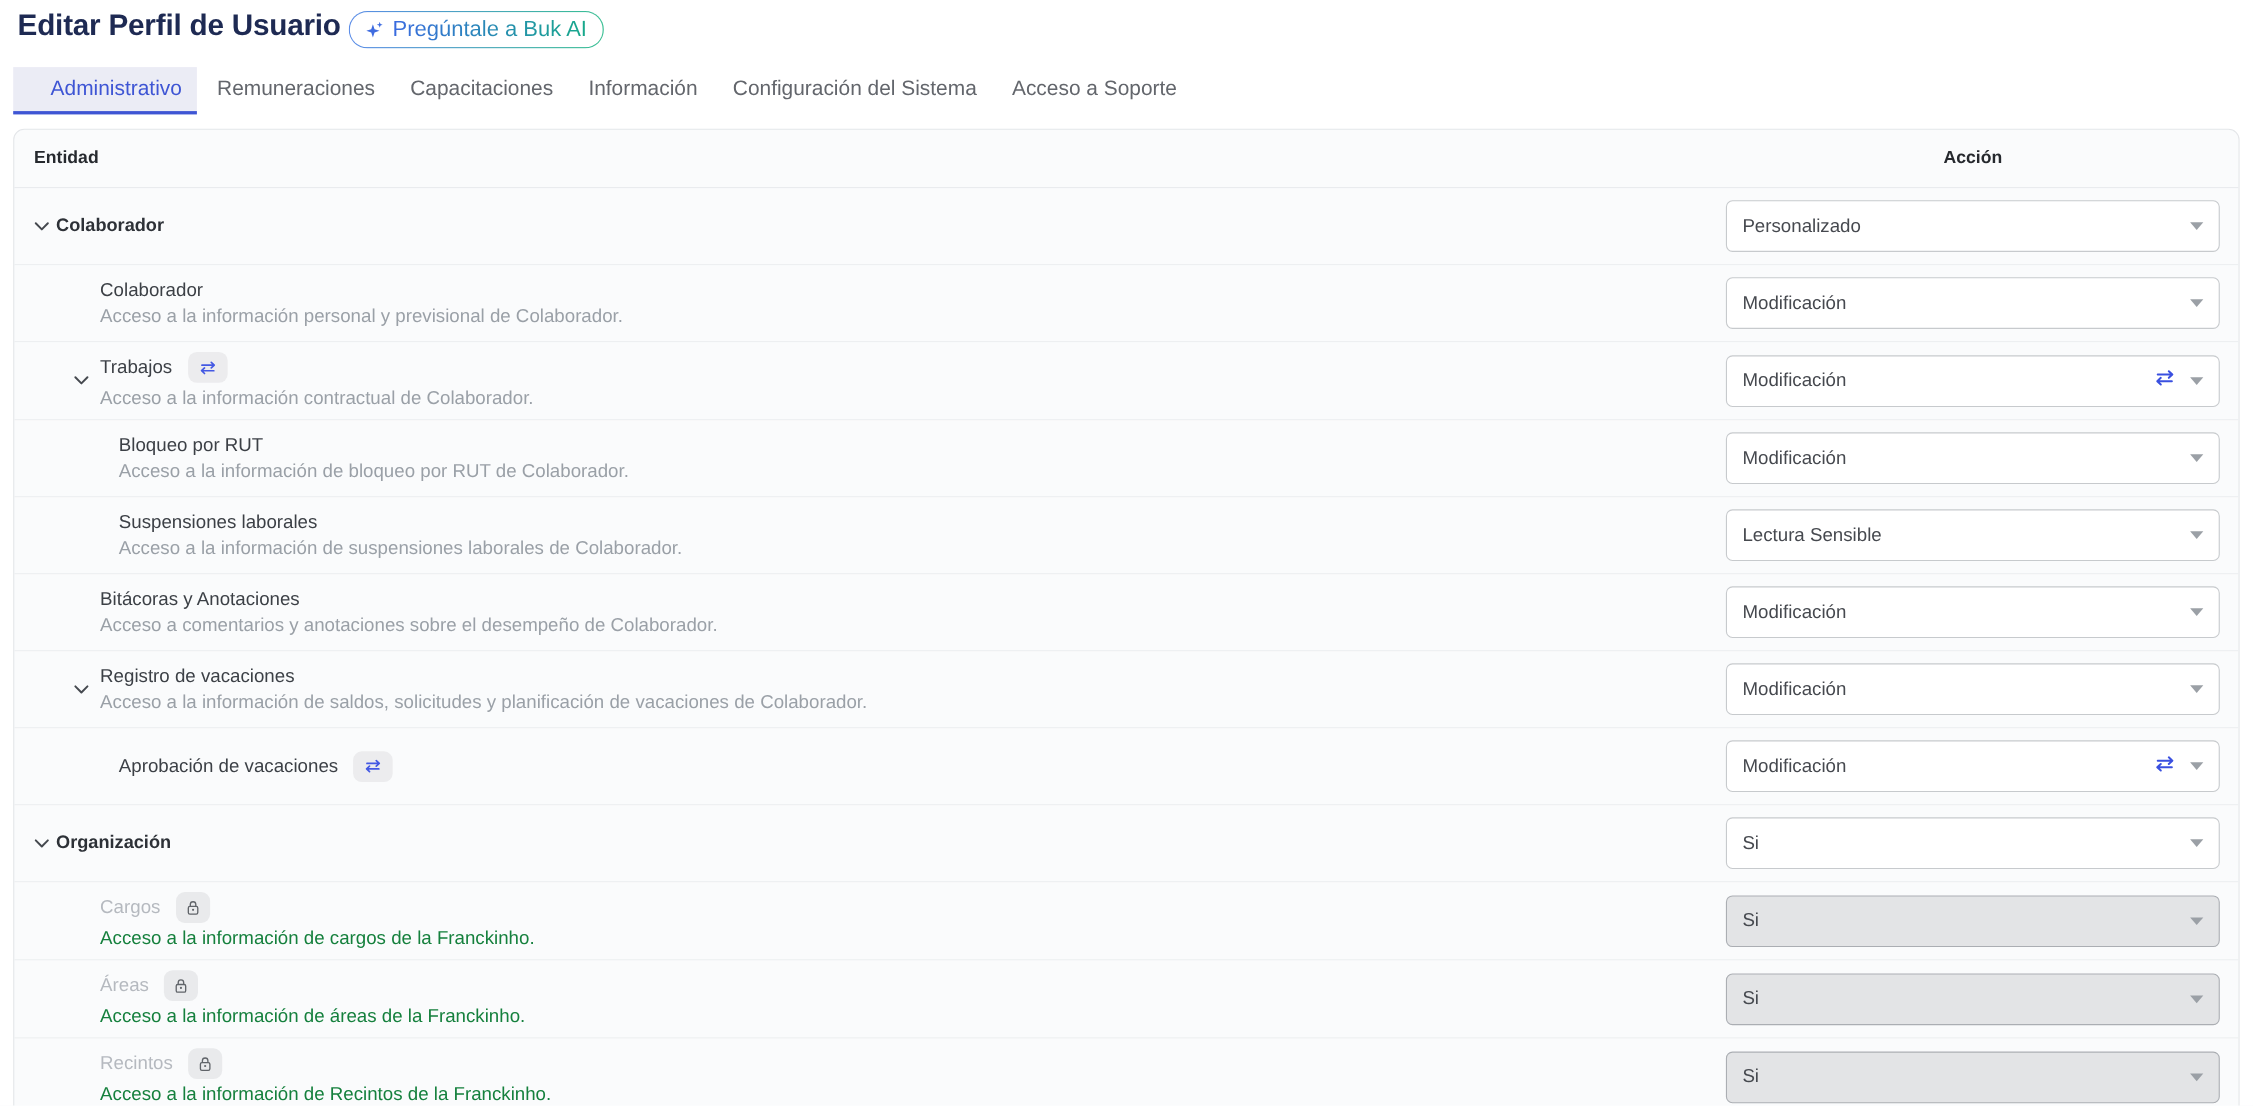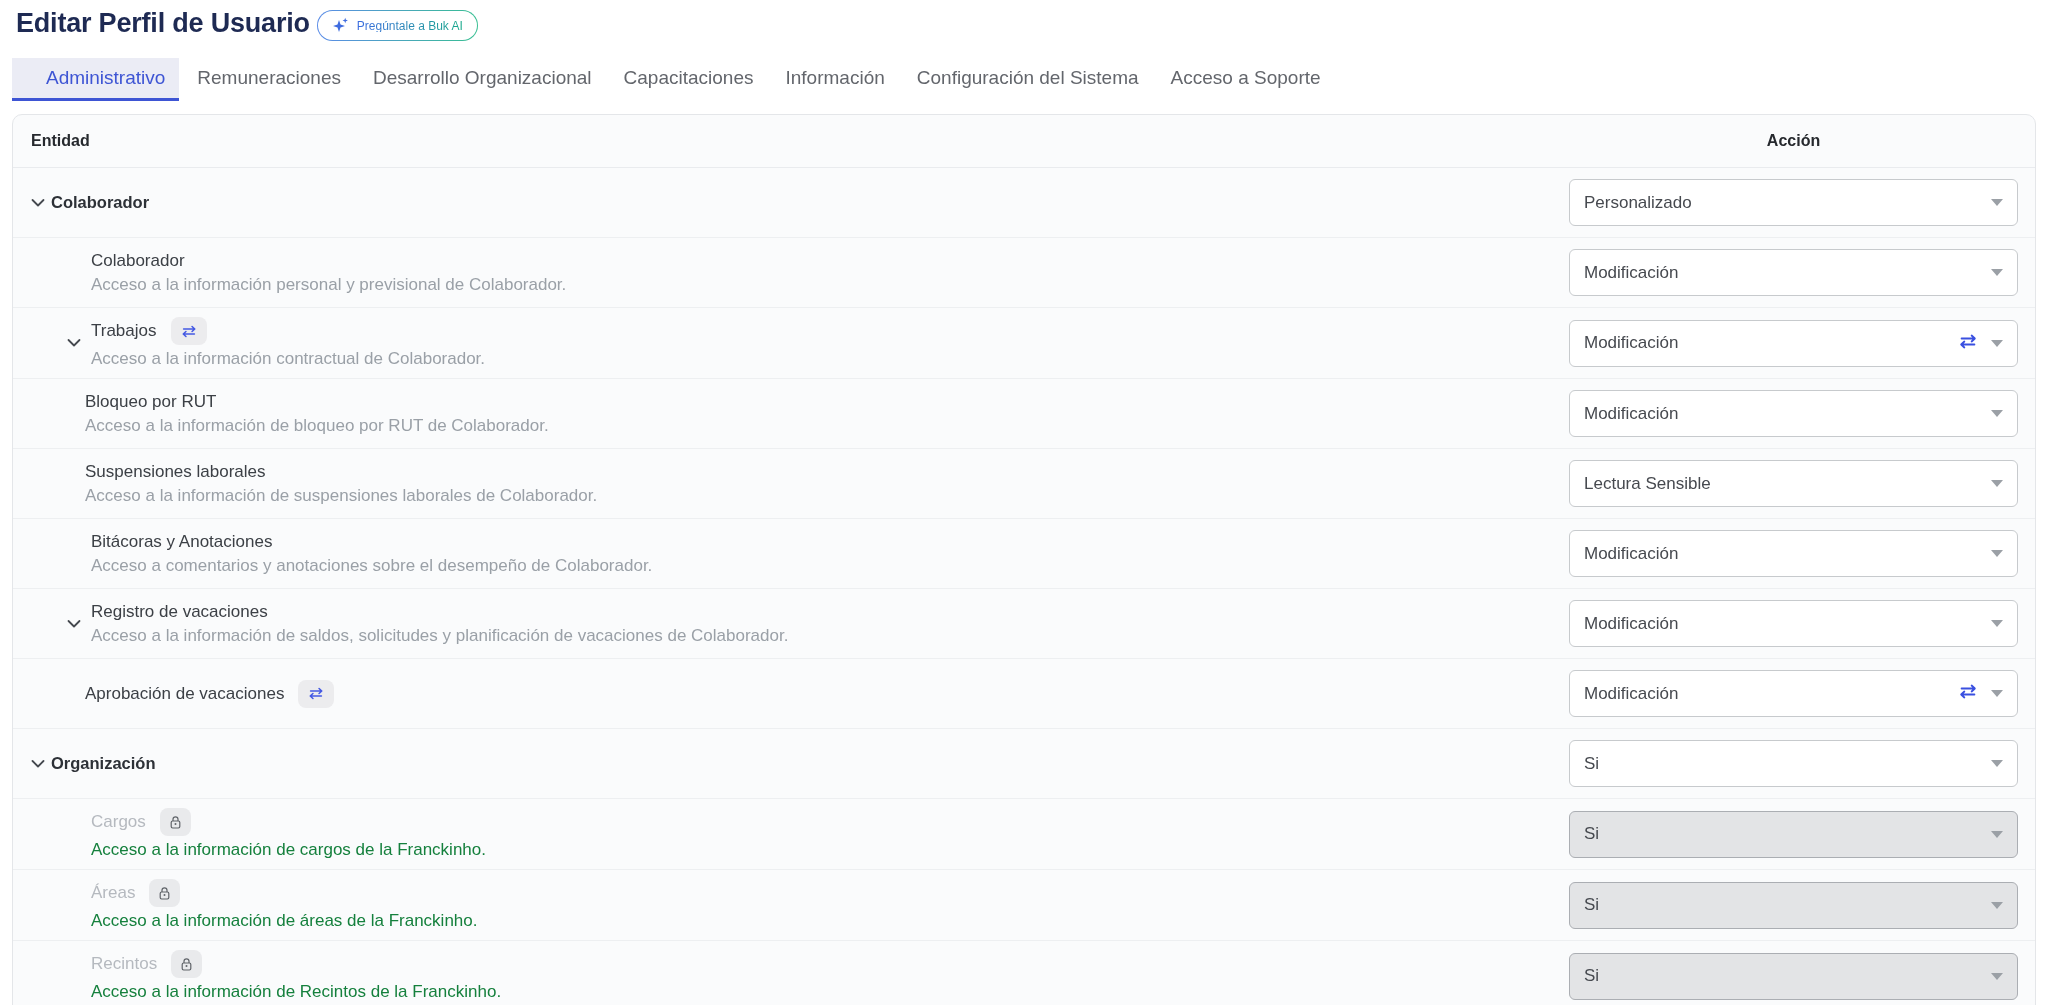--- a/index.html
+++ b/index.html
@@ -9,21 +9,21 @@
     -webkit-font-smoothing:antialiased;
   }
   
   .page-header{display:flex;align-items:flex-start;gap:7px;padding:8px 18px 0 16px;}
   .page-title{font-size:27px;font-weight:700;color:#1e2a53;margin:0;letter-spacing:-0.2px;}
   .ai-btn{
     display:inline-flex;align-items:center;gap:8px;padding:6px 14px;margin-top:2px;
     border:1.5px solid transparent;border-radius:18px;cursor:pointer;
     background:linear-gradient(#ffffff,#ffffff) padding-box,
                linear-gradient(90deg,#5b8ce8,#38bf92) border-box;
-    font-size:12px;line-height:1;
+    font-size:20px;line-height:1;
   }
   .ai-btn-label{
     background:linear-gradient(90deg,#3a6be0,#17a98a);
     -webkit-background-clip:text;background-clip:text;color:transparent;
     font-weight:500;white-space:nowrap;
   }
   
   .tab-bar{display:flex;gap:4px;padding:0 12px;margin-top:17px;}
   .tab{
     padding:9px 14px 9px;font-size:19px;color:#63666c;cursor:pointer;white-space:nowrap;
@@ -38,21 +38,21 @@
   .thead{display:flex;align-items:center;height:52px;border-bottom:1px solid #e9ebee;}
   .th-entity{flex:1;padding-left:18px;font-size:16px;font-weight:700;color:#26292e;}
   .th-action{width:466px;}
   .th-action span{display:block;width:449px;text-align:center;font-size:16px;font-weight:700;color:#26292e;}
   .row{display:flex;align-items:center;min-height:69px;}
   .row + .row{border-top:1px solid #edeff1;}
   .cell-entity{flex:1;padding:9px 0;}
   .entity-inner{position:relative;}
   .level-0 .entity-inner{margin-left:38px;}
   .level-1 .entity-inner{margin-left:78px;}
-  .level-2 .entity-inner{margin-left:72px;}
+  .level-2 .entity-inner{margin-left:95px;}
   .chevron{
     position:absolute;left:-26px;top:50%;transform:translateY(-50%);
     display:flex;cursor:pointer;padding:2px;
   }
   .level-0 .chevron{left:-22px;}
   .title-line{display:flex;align-items:center;gap:14px;}
   .title{font-size:17px;color:#3c4046;}
   .level-0 .title{font-weight:700;font-size:16.5px;color:#2d3137;}
   .desc{margin-top:4px;font-size:17px;color:#9aa0a7;}
   .badge{
@@ -96,23 +96,20 @@
 </div>
 
 <div class="tab-bar">
     <div class="tab active">
     <span>Administrativo</span>
   </div>
     <div class="tab">
     <span>Remuneraciones</span>
   </div>
     <div class="tab">
-    <span>Desarrollo Organizacional</span>
-  </div>
-    <div class="tab">
     <span>Capacitaciones</span>
   </div>
     <div class="tab">
     <span>Información</span>
   </div>
     <div class="tab">
     <span>Configuración del Sistema</span>
   </div>
     <div class="tab">
     <span>Acceso a Soporte</span>

